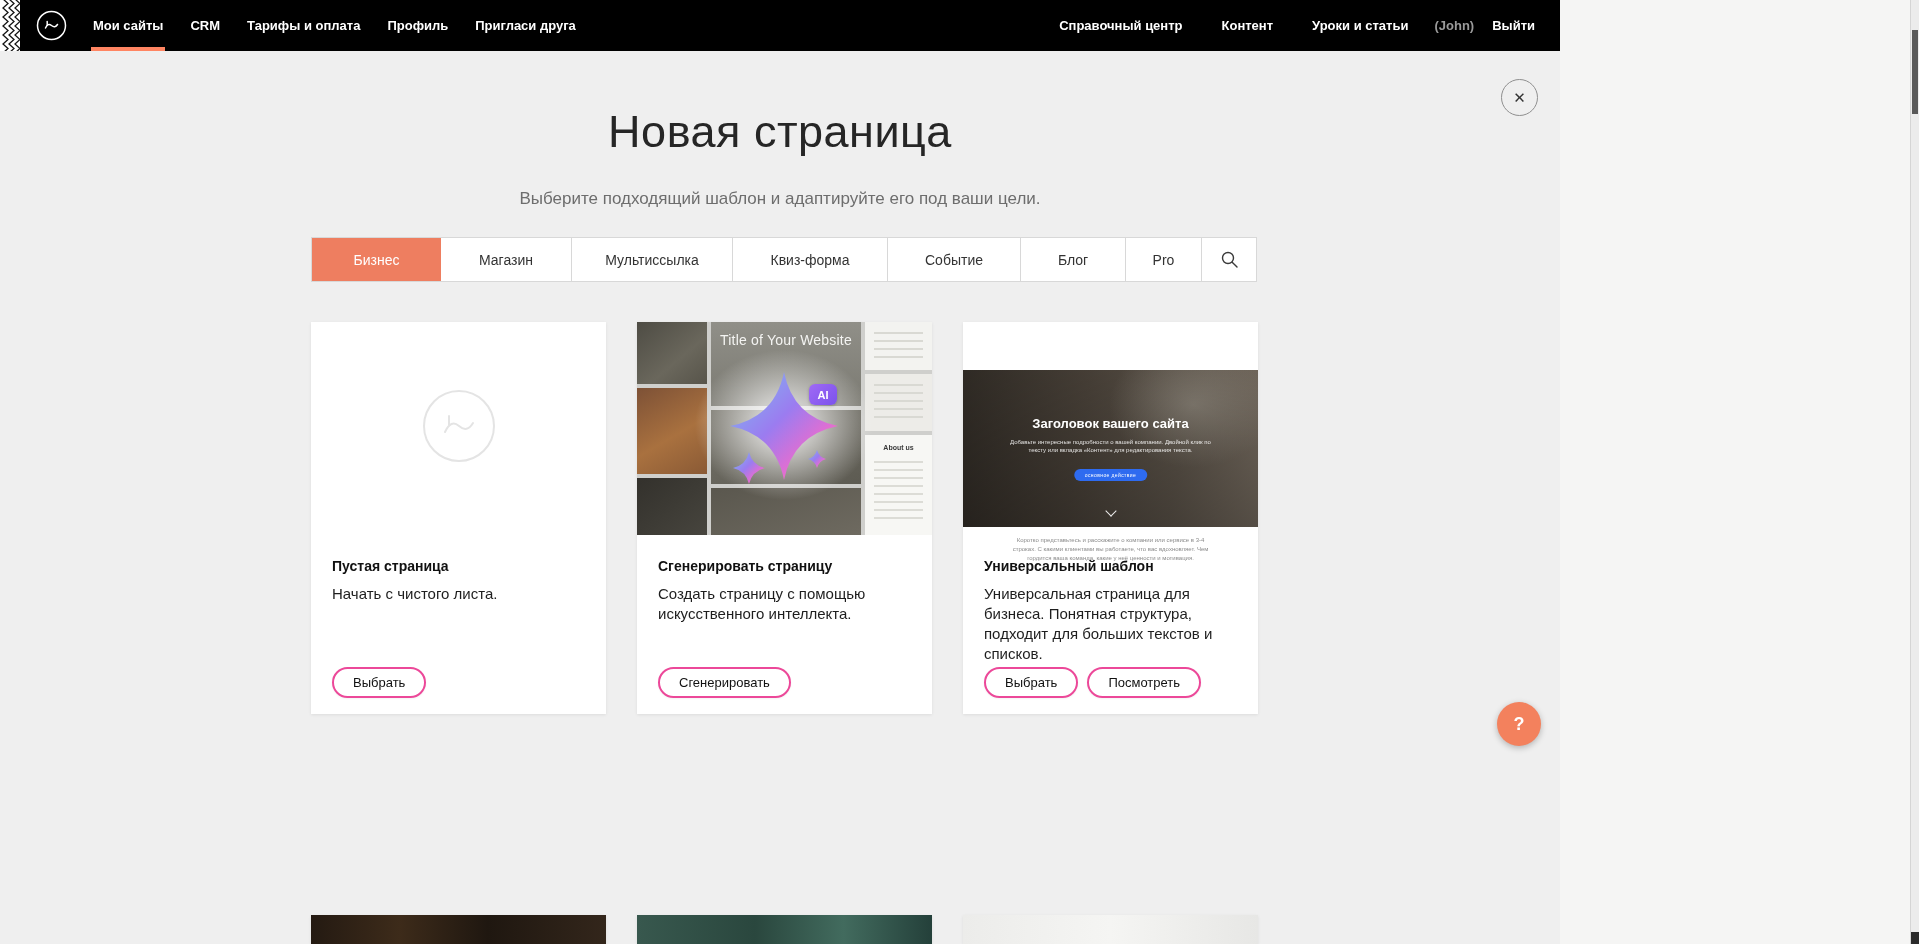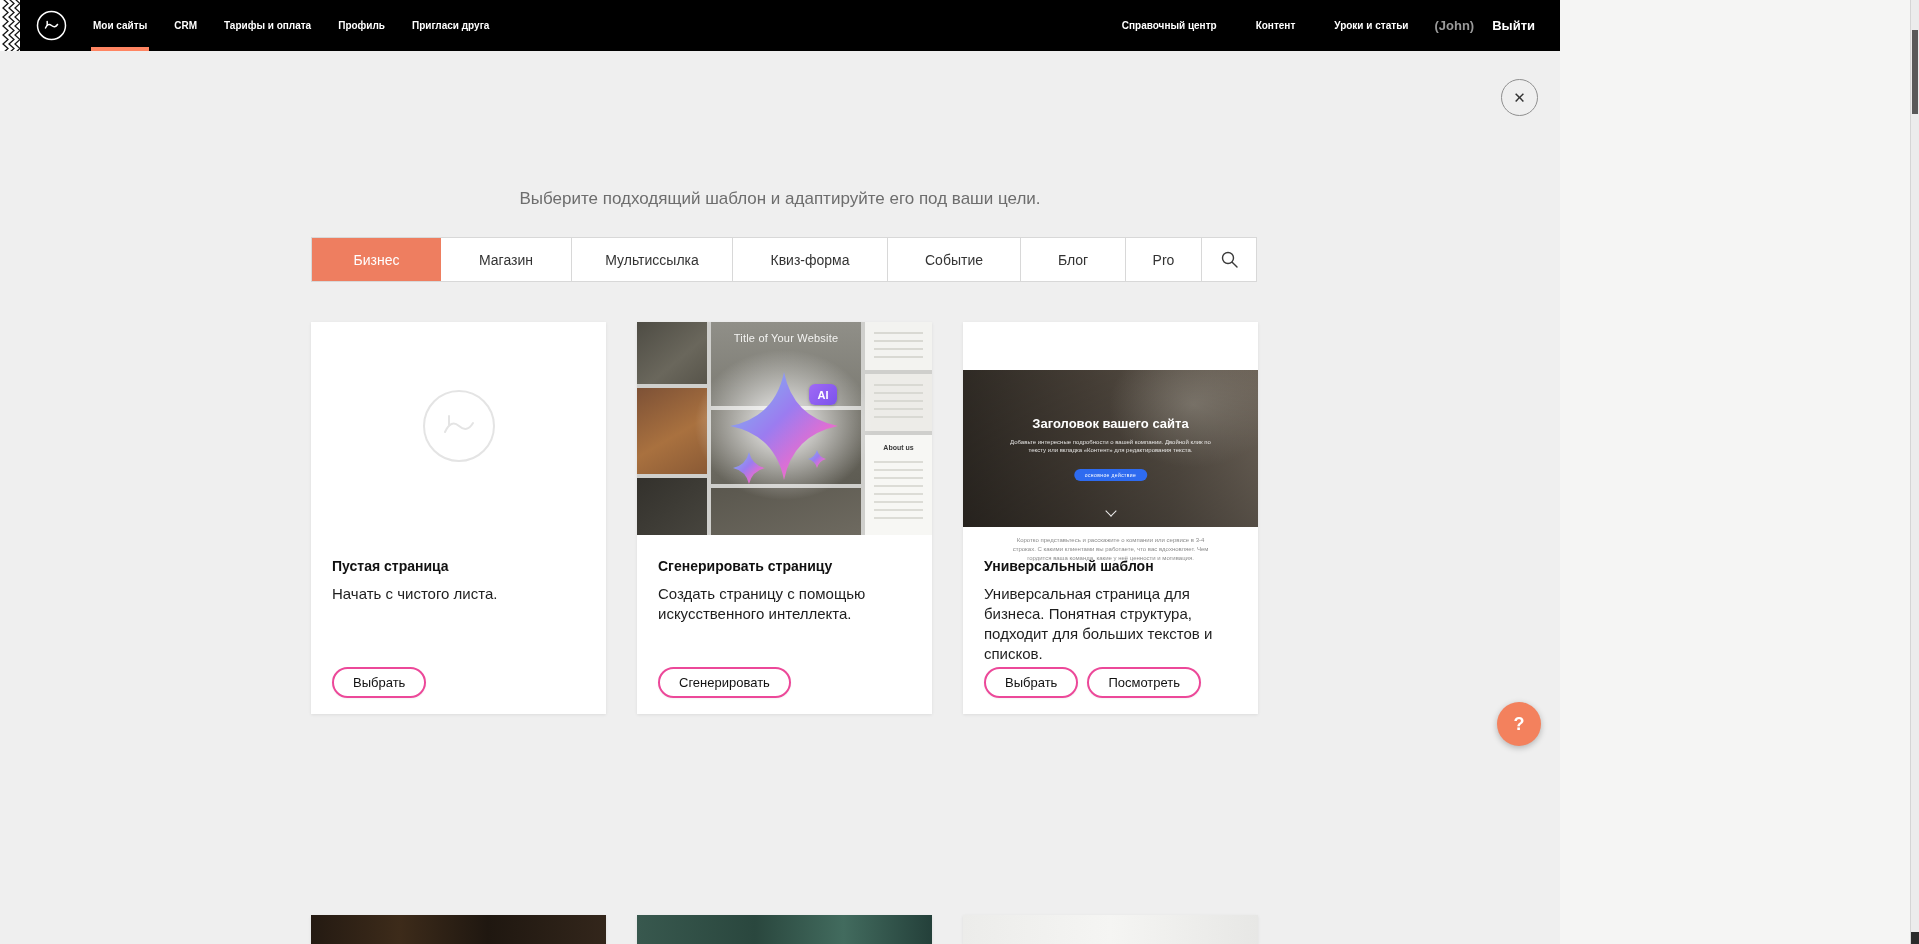--- a/index.html
+++ b/index.html
@@ -8,21 +8,21 @@
 
   .page { position:absolute; left:0; top:0; width:1560px; height:944px;
     background:var(--page-bg,#efefef); }
 
   
   .topbar { position:absolute; left:0; top:0; width:1560px; height:51px;
     background:var(--header-bg,#000); display:flex; align-items:center; }
   .zigzag { position:absolute; left:0; top:0; width:20px; height:51px; background:#fff; }
   .logo { position:absolute; left:36px; top:10px; width:31px; height:31px; display:block; cursor:pointer; }
   .nav-left { position:absolute; left:93px; top:0; height:51px; display:flex; gap:27px; }
-  .nav-item { position:relative; color:#fff; font-size:10px; font-weight:bold;
+  .nav-item { position:relative; color:#fff; font-size:13px; font-weight:bold;
     line-height:51px; height:51px; cursor:pointer; white-space:nowrap; }
   .nav-item.active::after { content:""; position:absolute; left:-2px; right:-2px; bottom:0;
     height:4px; background:var(--accent,#ff8562); }
   .nav-right { position:absolute; right:25px; top:0; height:51px; display:flex; gap:26px; align-items:center; }
   .nav-right .nav-item { line-height:51px;margin-left:13px; }
   .account { display:flex; gap:18px; align-items:center; height:51px; cursor:pointer; }
   .acc-name { color:#9a9a9a; font-size:13px; font-weight:bold; }
   .acc-logout { color:#fff; font-size:13px; font-weight:bold; }
 
   
@@ -60,21 +60,21 @@
   
   .blank-mark { position:absolute; top:66px; left:50%; transform:translateX(-50%);
     width:76px; height:76px; }
 
   
   .ai-preview { position:relative; width:295px; height:213px; background:#cfcfcc; overflow:hidden; }
   .t { position:absolute; }
   .t1 { left:0; top:0; width:70px; height:62px; background:linear-gradient(140deg,#4e4c44,#6a675c 60%,#57544a); }
   .t2 { left:74px; top:0; width:150px; height:84px; background:linear-gradient(180deg,#908f88,#7b7a72); }
   .t2-title { position:absolute; top:10px; left:0; right:0; text-align:center;
-    color:#f4f4f2; font-size:11px; letter-spacing:.2px; }
+    color:#f4f4f2; font-size:14px; letter-spacing:.2px; }
   .t3 { left:228px; top:0; width:67px; height:48px; background:#f3f3f0; }
   .t4 { left:228px; top:52px; width:67px; height:57px; background:#edece8; }
   .t5 { left:0; top:66px; width:70px; height:86px; background:linear-gradient(150deg,#7d5136,#a9713f 55%,#8a5a35); }
   .t6 { left:74px; top:88px; width:150px; height:74px; background:linear-gradient(160deg,#75736a,#5d5b52); }
   .t7 { left:0; top:156px; width:70px; height:57px; background:linear-gradient(140deg,#33312c,#47453e); }
   .t8 { left:74px; top:166px; width:150px; height:47px; background:linear-gradient(160deg,#5a574e,#6e6a60); }
   .t9 { left:228px; top:113px; width:67px; height:100px; background:#f7f7f4; }
   .t9-title { position:absolute; top:9px; left:0; right:0; text-align:center;
     font-size:7px; font-weight:bold; color:#3a3a3a; }
   .t3::after, .t4::after { content:""; position:absolute; left:9px; right:9px; top:10px; bottom:10px;
@@ -158,20 +158,21 @@
         <span class="acc-name">(John)</span>
         <a class="acc-logout">Выйти</a>
       </span>
     </nav>
   </header>
 
   <button class="close-btn">
     <span>✕</span>
   </button>
 
+  <h1 class="page-title">Новая страница</h1>
   <p class="page-subtitle">Выберите подходящий шаблон и адаптируйте его под ваши цели.</p>
 
   <div class="tabs">
     <button class="tab active" style="width:129px">Бизнес</button>
     <button class="tab" style="width:130px">Магазин</button>
     <button class="tab" style="width:161px">Мультиссылка</button>
     <button class="tab" style="width:155px">Квиз-форма</button>
     <button class="tab" style="width:133px">Событие</button>
     <button class="tab" style="width:105px">Блог</button>
     <button class="tab" style="width:76px">Pro</button>

